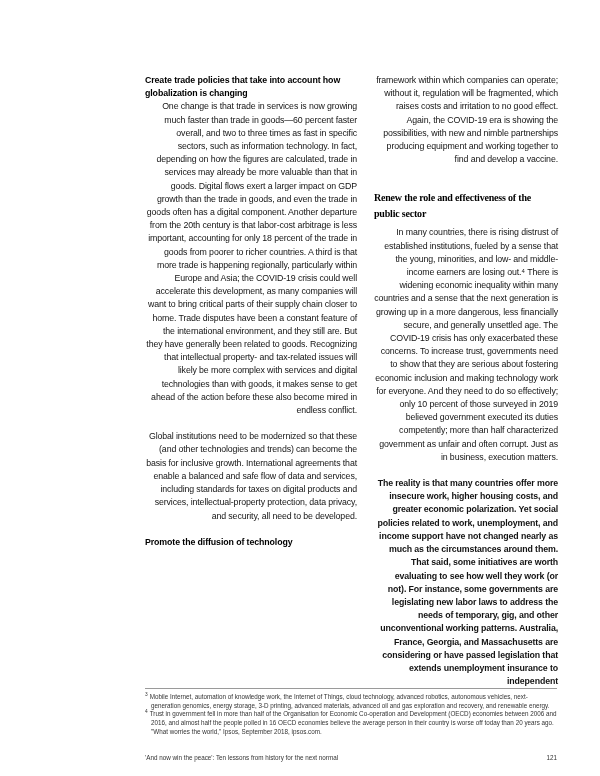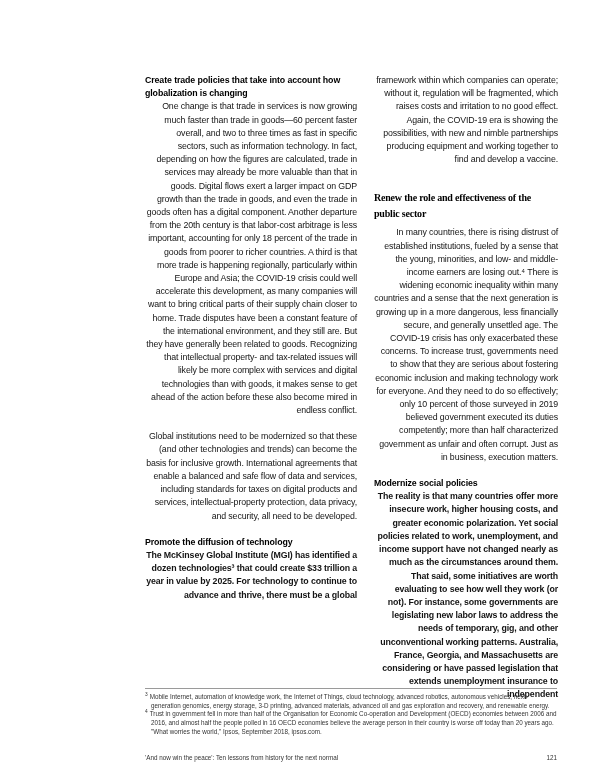--- a/index.html
+++ b/index.html
@@ -59,28 +59,26 @@
 
 <div class="page">
 
   <div class="columns">
 
     <div class="col-left">
       <h3 class="sub-heading">Create trade policies that take into account how globalization is changing</h3>
       <p class="body-text">One change is that trade in services is now growing much faster than trade in goods—60 percent faster overall, and two to three times as fast in specific sectors, such as information technology. In fact, depending on how the figures are calculated, trade in services may already be more valuable than that in goods. Digital flows exert a larger impact on GDP growth than the trade in goods, and even the trade in goods often has a digital component. Another departure from the 20th century is that labor-cost arbitrage is less important, accounting for only 18 percent of the trade in goods from poorer to richer countries. A third is that more trade is happening regionally, particularly within Europe and Asia; the COVID-19 crisis could well accelerate this development, as many companies will want to bring critical parts of their supply chain closer to home. Trade disputes have been a constant feature of the international environment, and they still are. But they have generally been related to goods. Recognizing that intellectual property- and tax-related issues will likely be more complex with services and digital technologies than with goods, it makes sense to get ahead of the action before these also become mired in endless conflict.</p>
       <p class="body-text">Global institutions need to be modernized so that these (and other technologies and trends) can become the basis for inclusive growth. International agreements that enable a balanced and safe flow of data and services, including standards for taxes on digital products and services, intellectual-property protection, data privacy, and security, all need to be developed.</p>
       <h3 class="sub-heading">Promote the diffusion of technology</h3>
-      <p class="body-text">The McKinsey Global Institute (MGI) has identified a dozen technologies³ that could create $33 trillion a year in value by 2025. For technology to continue to advance and thrive, there must be a global</p>
     </div>
 
     <div class="col-right">
       <p class="body-text">framework within which companies can operate; without it, regulation will be fragmented, which raises costs and irritation to no good effect. Again, the COVID-19 era is showing the possibilities, with new and nimble partnerships producing equipment and working together to find and develop a vaccine.</p>
       <h2 class="section-heading">Renew the role and effectiveness of the public sector</h2>
       <p class="body-text">In many countries, there is rising distrust of established institutions, fueled by a sense that the young, minorities, and low- and middle-income earners are losing out.⁴ There is widening economic inequality within many countries and a sense that the next generation is growing up in a more dangerous, less financially secure, and generally unsettled age. The COVID-19 crisis has only exacerbated these concerns. To increase trust, governments need to show that they are serious about fostering economic inclusion and making technology work for everyone. And they need to do so effectively; only 10 percent of those surveyed in 2019 believed government executed its duties competently; more than half characterized government as unfair and often corrupt. Just as in business, execution matters.</p>
-      <h3 class="sub-heading">Modernize social policies</h3>
       <p class="body-text">The reality is that many countries offer more insecure work, higher housing costs, and greater economic polarization. Yet social policies related to work, unemployment, and income support have not changed nearly as much as the circumstances around them. That said, some initiatives are worth evaluating to see how well they work (or not). For instance, some governments are legislating new labor laws to address the needs of temporary, gig, and other unconventional working patterns. Australia, France, Georgia, and Massachusetts are considering or have passed legislation that extends unemployment insurance to independent</p>
     </div>
 
   </div>
 
   <div class="footnotes">
     <p class="footnote"><sup>3</sup><span>Mobile Internet, automation of knowledge work, the Internet of Things, cloud technology, advanced robotics, autonomous vehicles, next-generation genomics, energy storage, 3-D printing, advanced materials, advanced oil and gas exploration and recovery, and renewable energy.</span></p>
     <p class="footnote"><sup>4</sup><span>Trust in government fell in more than half of the Organisation for Economic Co-operation and Development (OECD) economies between 2006 and 2016, and almost half the people polled in 16 OECD economies believe the average person in their country is worse off today than 20 years ago. "What worries the world," Ipsos, September 2018, ipsos.com.</span></p>
   </div>
 

